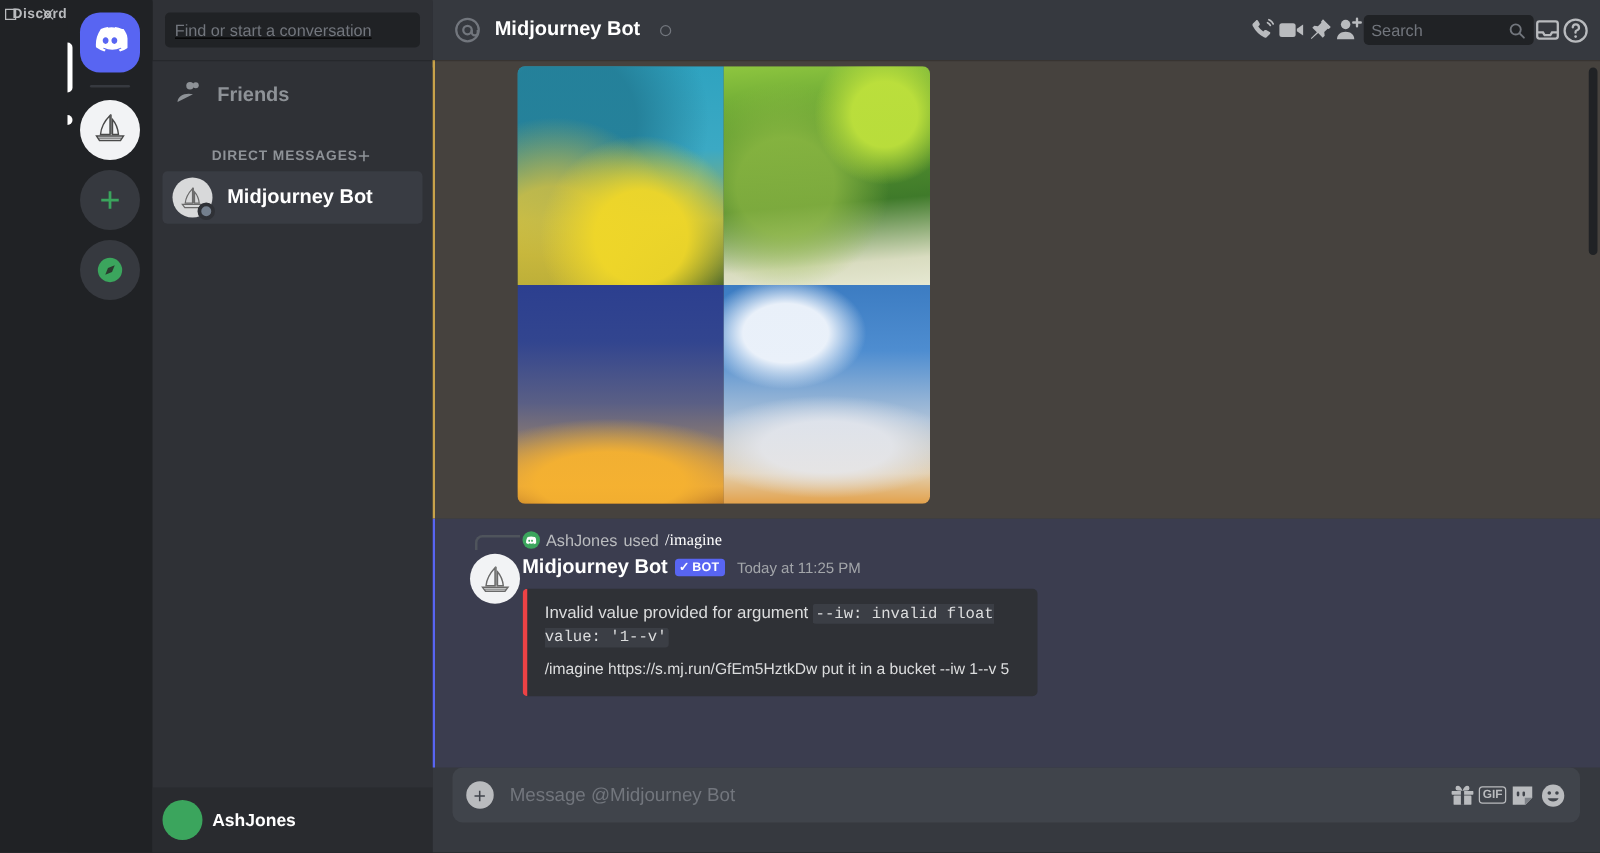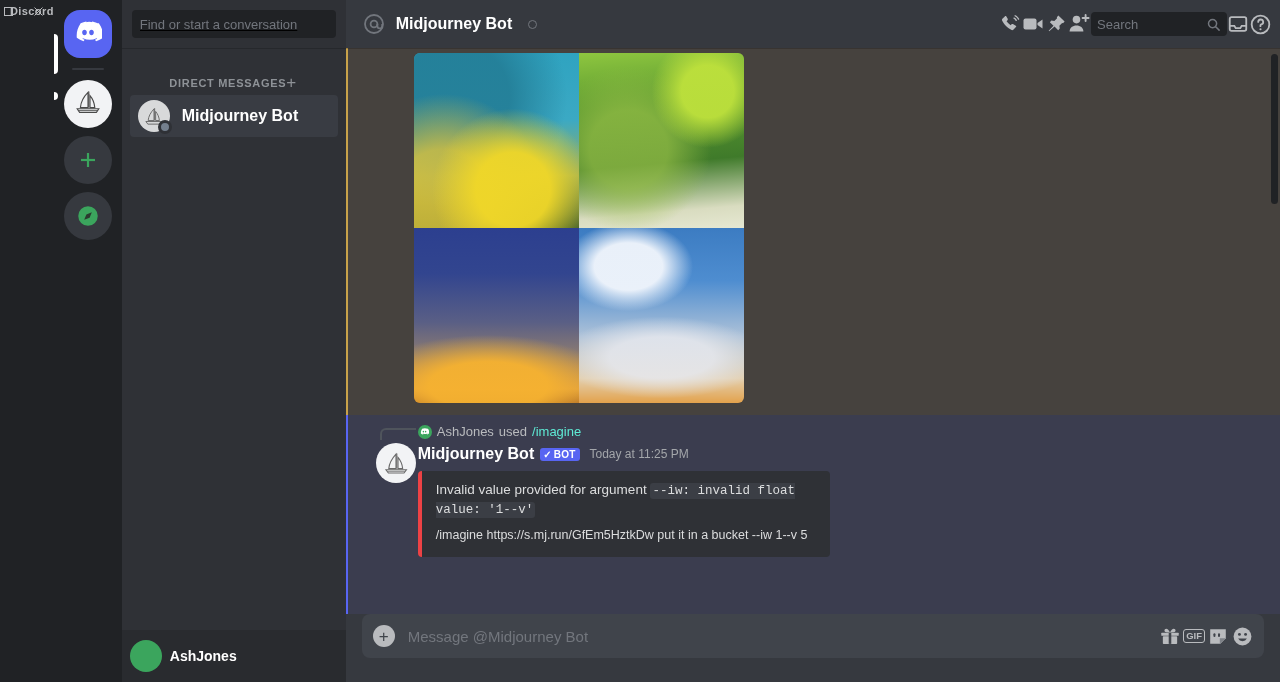--- a/index.html
+++ b/index.html
@@ -187,21 +187,21 @@
     border-top-left-radius: 6px;
   }
   .reply-row {
     position: absolute; left: 70px; top: 9px; display: flex; align-items: center; gap: 5px;
     font-size: 13px; color: #b9bbbe;
   }
   .reply-row .tiny-av {
     width: 14px; height: 14px; border-radius: 50%; background: #3ba55d;
     display: flex; align-items: center; justify-content: center;
   }
-  .reply-row .cmd { color: #5eead4; }
+  .reply-row .cmd { color: #ffffff; font-family: Liberation Serif, serif; }
   .msg-av {
     position: absolute; left: 28px; top: 28px; width: 40px; height: 40px;
     border-radius: 50%; background: #f2f3f5; display: flex; align-items: center; justify-content: center;
   }
   .msg-head { position: absolute; left: 70px; top: 30px; display: flex; align-items: center; gap: 6px; }
   .msg-head .who { font-size: 16px; font-weight: bold; color: #fff; }
   .botbadge {
     background: #5865f2; color: #fff; font-size: 10px; font-weight: bold;
     border-radius: 3px; padding: 1px 4px 1px 3px; display: flex; align-items: center; gap: 2px;
     letter-spacing: .2px;
@@ -312,20 +312,30 @@
             <path d="M15.5 8.5 L10.5 10.5 L8.5 15.5 L13.5 13.5 Z" fill="#2b3a2f"></path>
           </svg>
       </div>
     </div>
 
     <div id="sidebar">
       <div id="searchbar-wrap">
         <input id="dm-search" type="text" placeholder="Find or start a conversation" style="">
       </div>
       <div id="dm-list">
+        <div class="nav-row">
+          <span>
+            <svg width="24" height="24" viewBox="0 0 24 24" fill="#8e9297">
+              <path d="M14 8.5a3 3 0 1 0-3-3 3 3 0 0 0 3 3z"></path>
+              <circle cx="18.6" cy="5.2" r="2.4"></circle>
+              <path d="M4 18.5c0-3.8 4-6.6 9-6.6 1.2 0 2.4.2 3.4.5L4 18.5z"></path>
+            </svg>
+          </span>
+          <span class="lbl">Friends</span>
+        </div>
         <div class="dm-header">
           <span class="t">DIRECT MESSAGES</span>
           <span class="plus">+</span>
         </div>
         <div class="dm-item">
           <span class="av">
             <span class="circ">
               <svg width="26" height="26" viewBox="0 0 40 40" fill="none" stroke="#6a6a6a" stroke-width="1.5">
                 <path d="M21 8 L21 27"></path>
                 <path d="M20 9 C14.5 15 11.5 21 11 27 L20 27 Z"></path>

